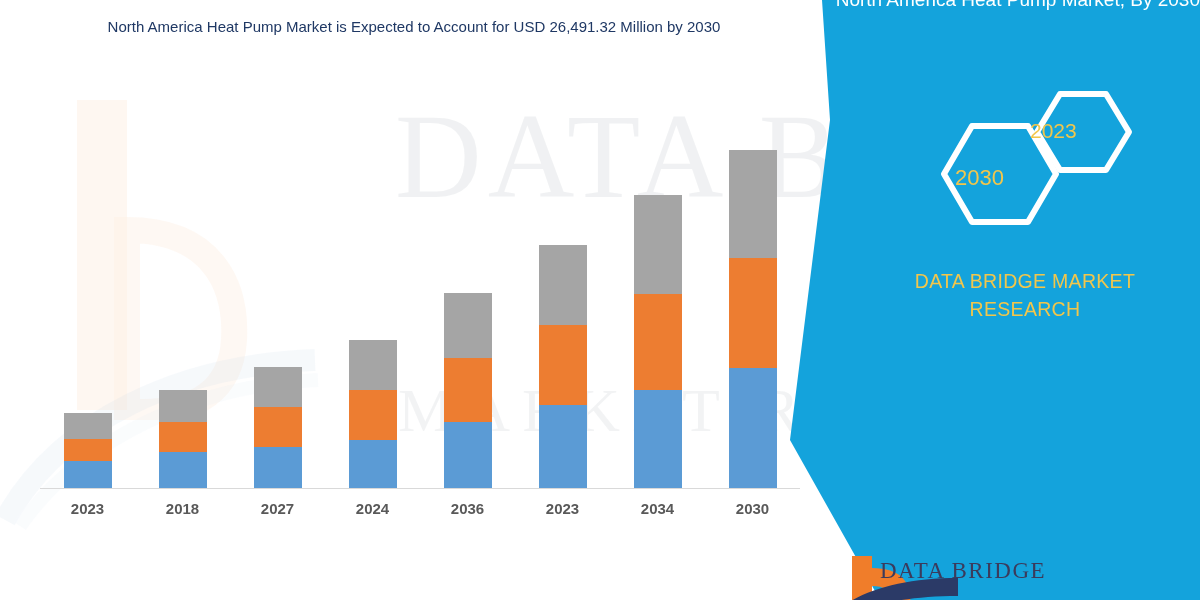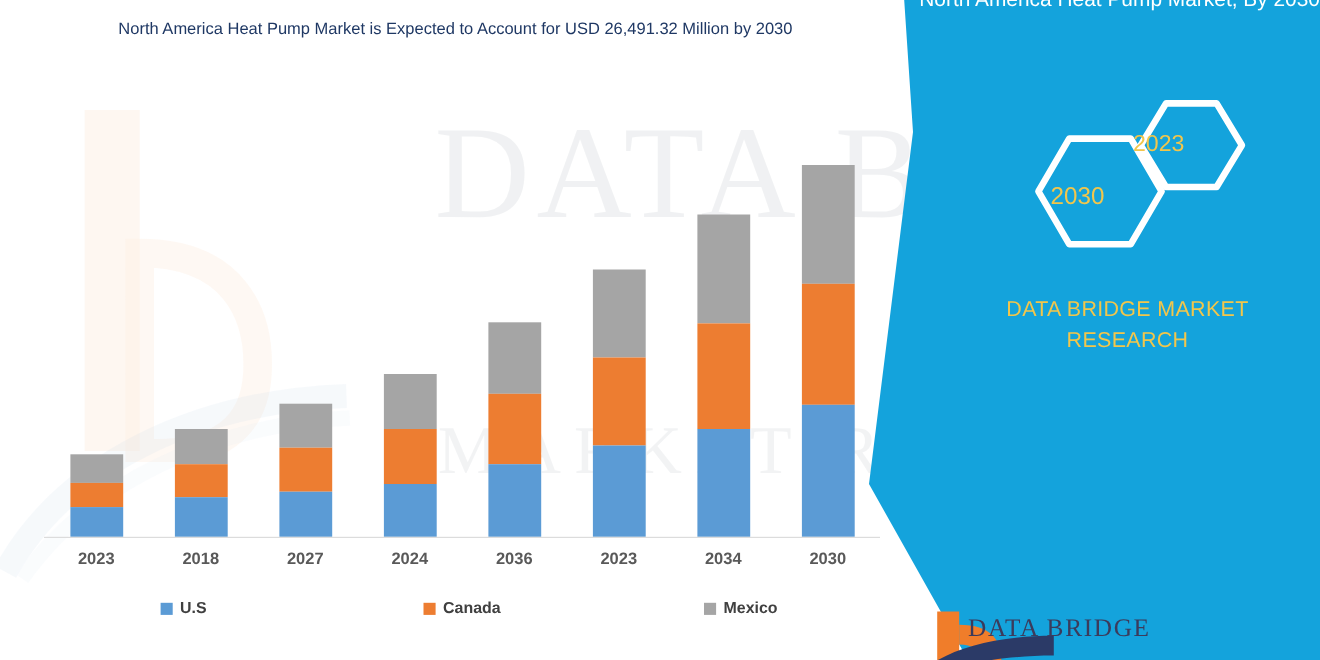--- a/index.html
+++ b/index.html
@@ -156,34 +156,20 @@
         <div class="xlab">2023</div>
         <div class="xlab">2018</div>
         <div class="xlab">2027</div>
         <div class="xlab">2024</div>
         <div class="xlab">2036</div>
         <div class="xlab">2023</div>
         <div class="xlab">2034</div>
         <div class="xlab">2030</div>
       </div>
 
-    <div class="legend" id="legend">
-        <div class="lg">
-          <span class="lgsw" style="background: rgb(91, 155, 213);"></span>
-          <span class="lgtx">U.S</span>
-        </div>
-        <div class="lg">
-          <span class="lgsw" style="background: rgb(237, 125, 49);"></span>
-          <span class="lgtx">Canada</span>
-        </div>
-        <div class="lg">
-          <span class="lgsw" style="background: rgb(165, 165, 165);"></span>
-          <span class="lgtx">Mexico</span>
-        </div>
-      </div>
   </div>
 
   <div class="right-panel">
     <svg class="cyan" viewBox="0 0 1200 600" preserveAspectRatio="none">
       <polygon points="822,0 1200,0 1200,600 880,600 790,440 830,120" fill="#14a3dc"></polygon>
     </svg>
   </div>
 
   <div class="rp-content">
     <div class="rp-title">North America Heat Pump Market, By 2030</div>

